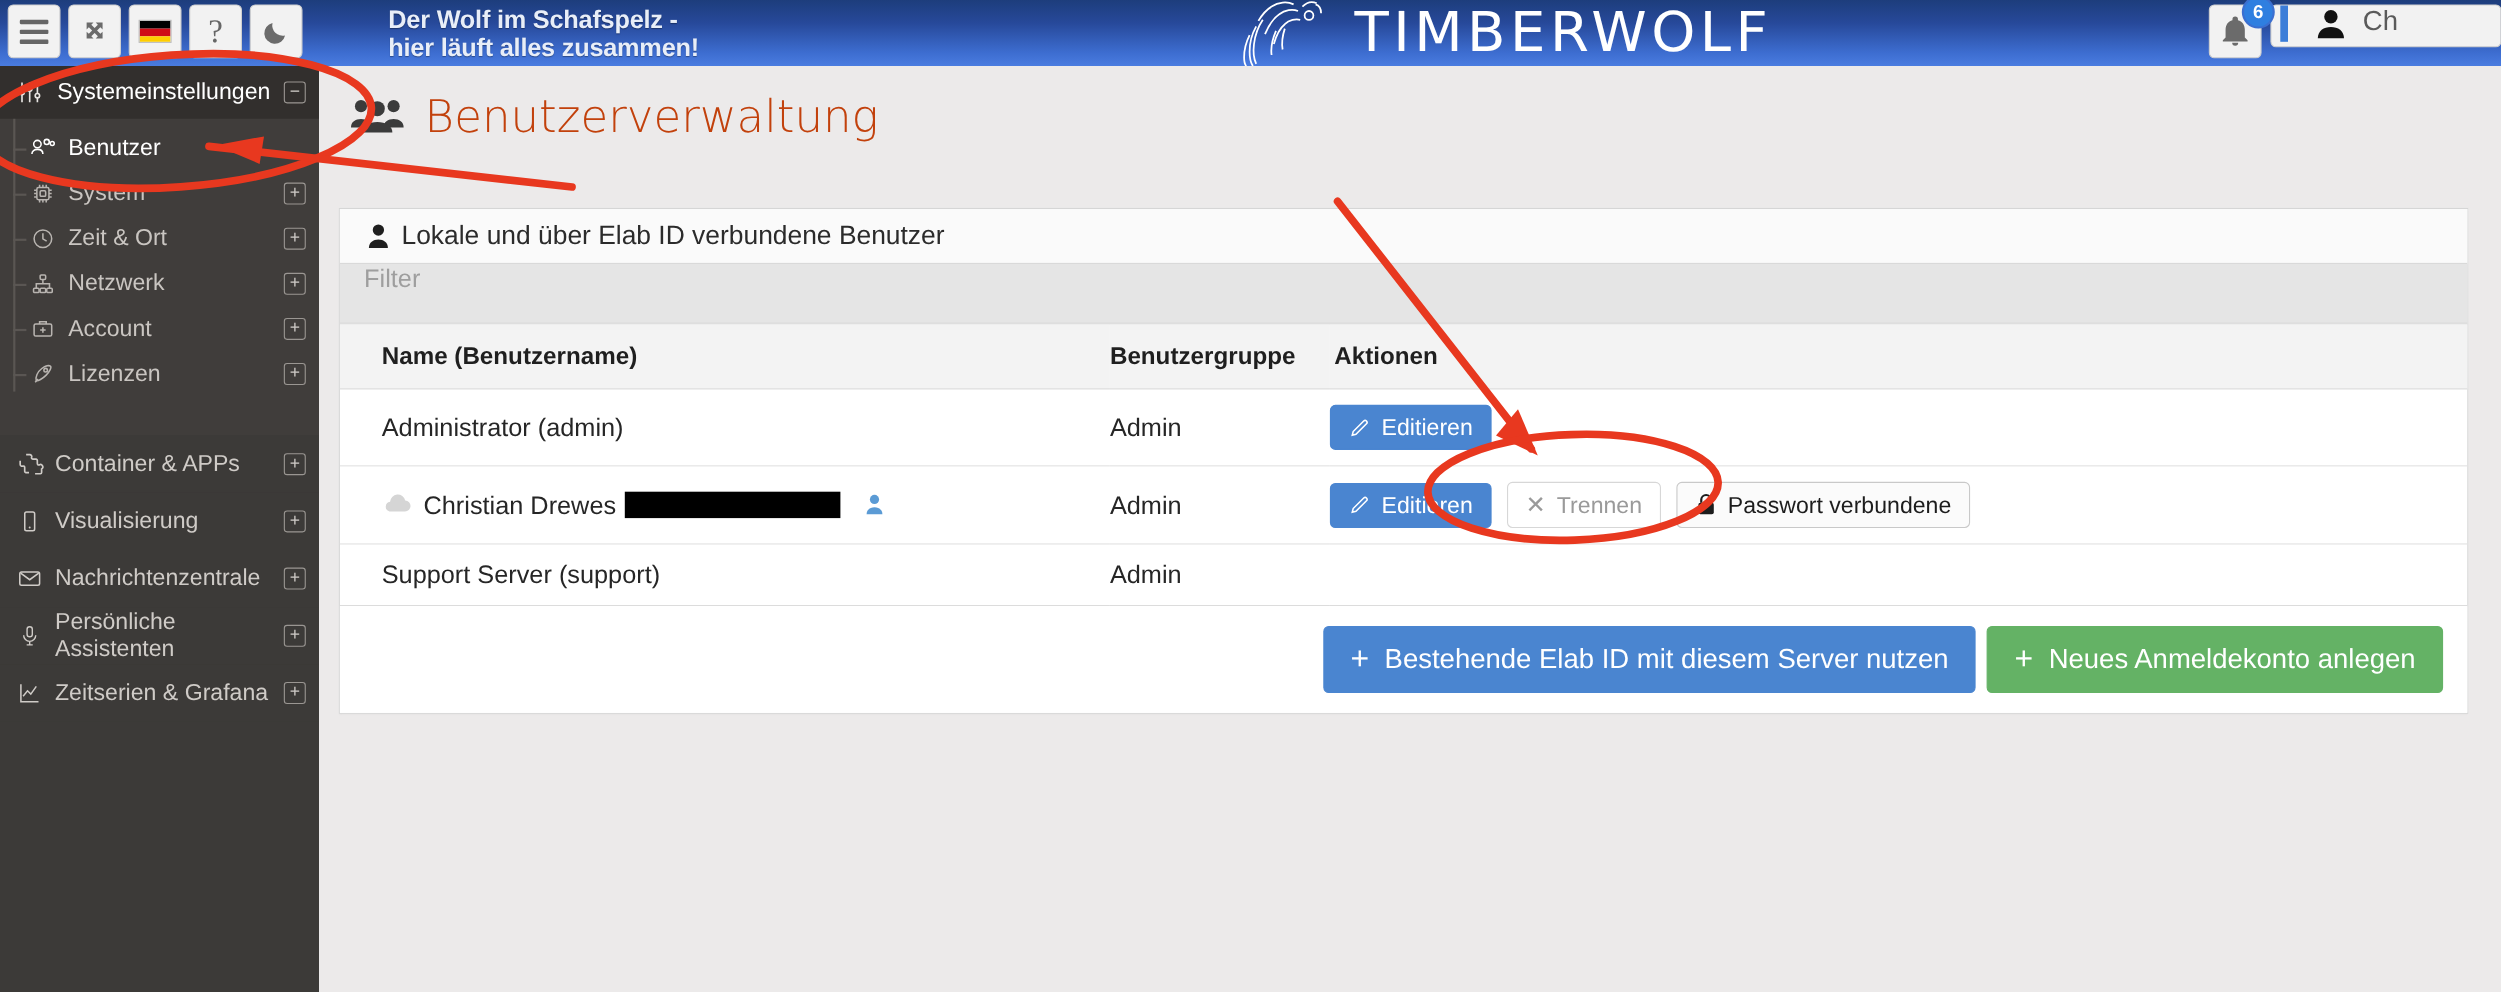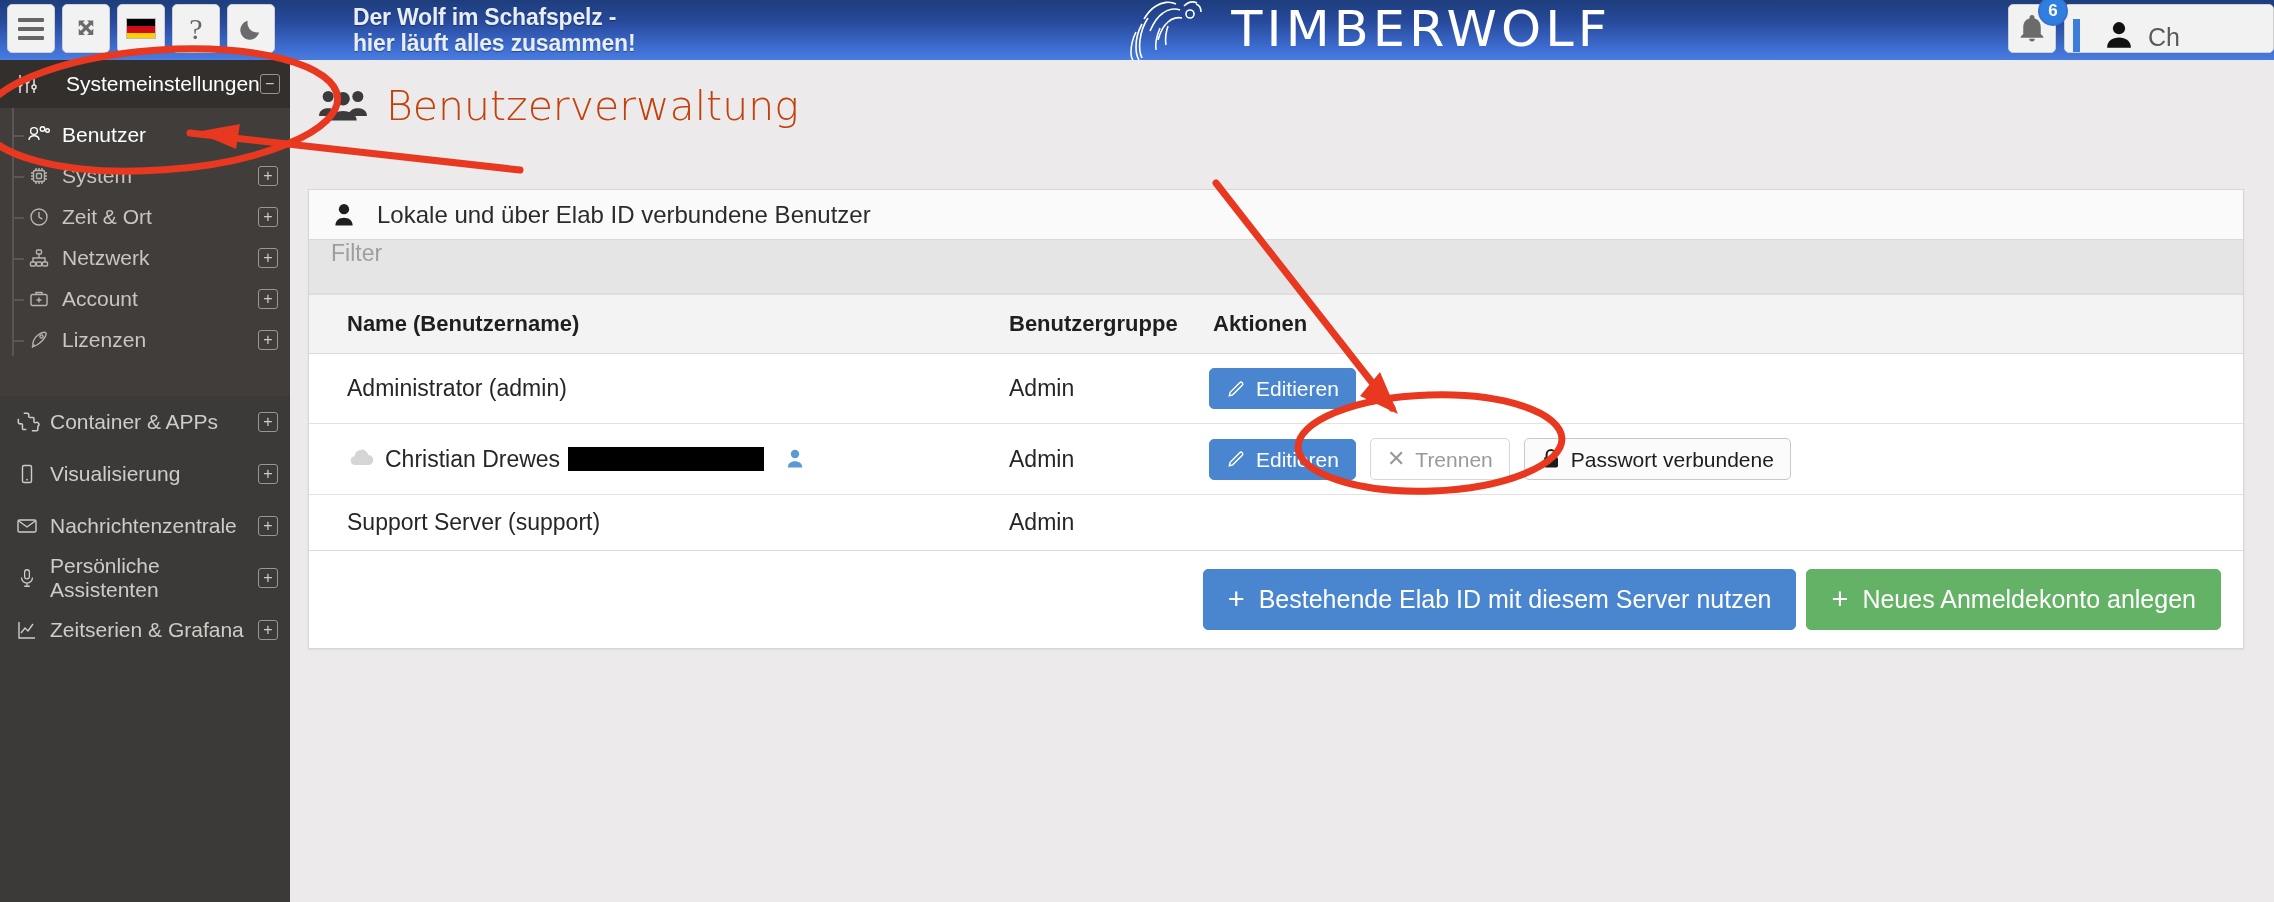--- a/index.html
+++ b/index.html
@@ -59,42 +59,42 @@
   .tb-right { position: absolute; right: 0; top: 4px; display: flex; gap: 8px; align-items: flex-start; }
   .bell-wrap { position: relative; }
   .bell-badge {
     position: absolute; top: -8px; right: -12px;
     min-width: 30px; height: 30px; border-radius: 50%;
     background: #2f7fe0; color: #fff; font-size: 17px; font-weight: 700;
     display: flex; align-items: center; justify-content: center;
     border: 2px solid #3b6fd0;
   }
   .user-chip {
-    height: 49px; background: #f2f2f2; border: 1px solid #cfcfcf; border-radius: 5px;
-    display: flex; align-items: flex-end; gap: 12px; padding: 0 10px 0 0;
+    height: 39px; background: #f2f2f2; border: 1px solid #cfcfcf; border-radius: 5px;
+    display: flex; align-items: flex-start; gap: 12px; padding: 0 10px 0 0;
     margin-right: 0px; min-width: 210px;
   }
   .user-chip .bluebar { width: 7px; height: 33px; background: #3b7dd8; margin: 0 10px 0 8px; }
   .user-chip .uname { font-size: 25px; color: #5a5a5a; white-space: nowrap; }
 
   
   .sidebar {
     position: absolute; left: 0; top: 60px;
     width: 290px; height: 842px;
     background: #3c3a38;
     color: #ddd;
     overflow: hidden;
   }
   .sb-section-head {
     height: 48px; background: #322f2d;
     display: flex; align-items: center; padding: 0 12px 0 12px;
     color: #fff; font-size: 21px; cursor: pointer;
   }
   .sb-section-head .sb-ico { width: 30px; flex: 0 0 30px; display:flex; align-items:center; justify-content:center; }
-  .sb-section-head .sb-label { margin-left: 24px; flex: 1; }
+  .sb-section-head .sb-label { margin-left: 10px; flex: 1; }
   .sb-sub { background: #403d3b; padding: 6px 0 10px 0; position: relative; }
   .sb-sub::before {
     content: ""; position: absolute; left: 12px; top: 0; bottom: 14px;
     width: 2px; background: #5a5653;
   }
   .sb-item {
     height: 41px; display: flex; align-items: center;
     padding-left: 24px; padding-right: 12px;
     font-size: 21px; color: #c9c5c1; cursor: pointer; position: relative;
   }
@@ -131,21 +131,21 @@
   }
 
   .card {
     margin: 59px 30px 0 18px;
     background: #fff;
     border: 1px solid #d6d6d6;
     box-shadow: 0 1px 2px rgba(0,0,0,.06);
   }
   .card-head {
     height: 50px; background: #fafafa; border-bottom: 1px solid #d9d9d9;
-    display: flex; align-items: center; gap: 20px; padding: 0 22px;
+    display: flex; align-items: center; gap: 8px; padding: 0 22px;
     font-size: 24px; color: #2b2b2b;
   }
   .filter-row {
     height: 55px; display: flex; align-items: flex-start; padding: 0 22px;
     border-bottom: 2px solid #dedede; background: #e5e5e5;
   }
   .filter-row input {
     border: none; outline: none; width: 100%;
     font-size: 23px; color: #3a3a3a; background: transparent;
     font-family: "Liberation Sans", sans-serif;

